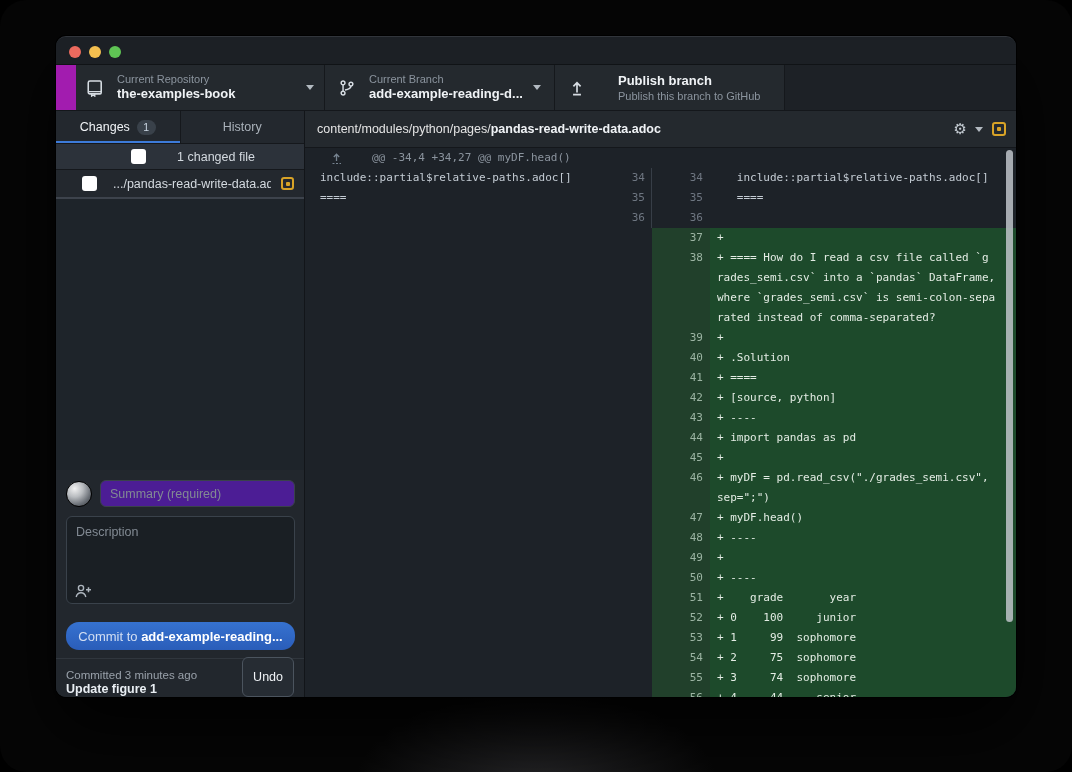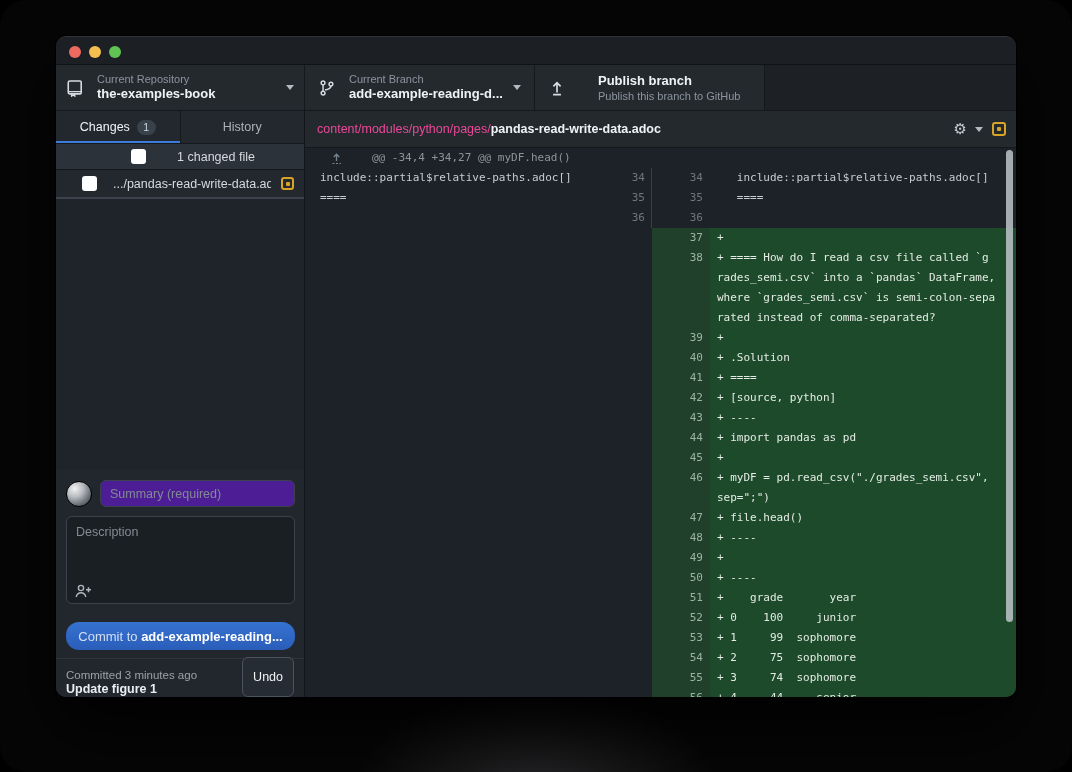--- a/index.html
+++ b/index.html
@@ -13,21 +13,21 @@
     overflow:hidden; background:#1d2228; box-shadow:0 30px 70px rgba(0,0,0,.85), 0 0 0 1px rgba(0,0,0,.9);
     border-top:1px solid rgba(255,255,255,.09); }
 
   .titlebar { position:relative; height:28px; background:#1c2025; border-bottom:1px solid #101316; }
   .tl { position:absolute; top:9px; width:12px; height:12px; border-radius:50%; }
   .tl.close { left:13px; background:#ec6a5e; }
   .tl.min   { left:33px; background:#f4bf4f; }
   .tl.max   { left:53px; background:#5fc454; }
 
   
-  .toolbar { display:flex; height:46px; background:#a21caf; border-bottom:1px solid #14171b; }
+  .toolbar { display:flex; height:46px; background:#a21caf; border-bottom:1px solid #14171b;padding-left:20px; }
   .tb-btn { display:flex; align-items:center; background:#24292e; border-right:1px solid #15181c; cursor:default; }
   .tb-repo   { width:249px; padding:0 10px; }
   .tb-branch { width:230px; padding:0 13px; }
   .tb-publish{ width:230px; padding:0 13px;gap:19px; }
   .tb-rest { flex:1; background:#1d2126; }
   .tb-icon { width:18px; height:18px; flex:none; color:#d6dce2; }
   .tb-texts { margin-left:13px; min-width:0; flex:1; }
   .tb-label { font-size:11px; color:#8b949e; line-height:13px; white-space:nowrap; }
   .tb-value { font-size:13px; color:#f0f3f6; font-weight:bold; line-height:16px; white-space:nowrap; overflow:hidden; }
   .tb-sub   { font-size:11px; color:#8b949e; line-height:14px; white-space:nowrap; }
@@ -79,21 +79,21 @@
     display:flex; align-items:flex-end; padding:0 10px; height:39px; }
   .committed-texts { flex:1; min-width:0; }
   .committed-ago { font-size:11.5px; color:#99a1aa; line-height:14px; white-space:nowrap; }
   .committed-msg { font-size:12.5px; color:#e9eef3; font-weight:bold; line-height:15px; white-space:nowrap; }
   .undo-btn { height:40px; padding:0 10px; background:#262c33; border:1px solid #4b545e; border-radius:6px;
     color:#f0f3f6; font-size:12.5px; font-family:"Liberation Sans",sans-serif; cursor:default; }
 
   
   .path-bar { height:37px; background:#24292e; border-bottom:1px solid #14171b; display:flex; align-items:center;
     padding:0 10px 0 12px; font-size:12.5px; flex:none; }
-  .path-dir { color:#ec4899; white-space:nowrap; }
+  .path-dir { color:#e5e5e5; white-space:nowrap; }
   .path-file { color:#f0f3f6; font-weight:bold; white-space:nowrap; }
   .path-actions { margin-left:auto; display:flex; align-items:center; gap:9px; }
   .gear-btn { display:flex; align-items:center; color:#c3cad1; cursor:default; }
   .gear-glyph { font-size:15px; line-height:15px; font-family:"DejaVu Sans",sans-serif; }
   .path-mod { width:14px; height:14px; border:2px solid #d8a327; border-radius:3px; position:relative; }
   .path-mod::after { content:""; position:absolute; left:50%; top:50%; width:4px; height:4px; margin:-2px 0 0 -2px;
     border-radius:1px; background:#d8a327; }
 
   .diff { flex:1; position:relative; overflow:hidden; font-family:"DejaVu Sans Mono", monospace; font-size:11px; }
   .drow { display:flex; height:20px; line-height:20px; white-space:pre; }
@@ -337,21 +337,21 @@
               <div class="drow add">
     <div class="c-left"></div>
     <div class="c-old"></div>
     <div class="c-new"></div>
     <div class="c-text">sep=";")</div>
   </div>
               <div class="drow add">
     <div class="c-left"></div>
     <div class="c-old"></div>
     <div class="c-new">47</div>
-    <div class="c-text">+ file.head()</div>
+    <div class="c-text">+ myDF.head()</div>
   </div>
               <div class="drow add">
     <div class="c-left"></div>
     <div class="c-old"></div>
     <div class="c-new">48</div>
     <div class="c-text">+ ----</div>
   </div>
               <div class="drow add">
     <div class="c-left"></div>
     <div class="c-old"></div>

